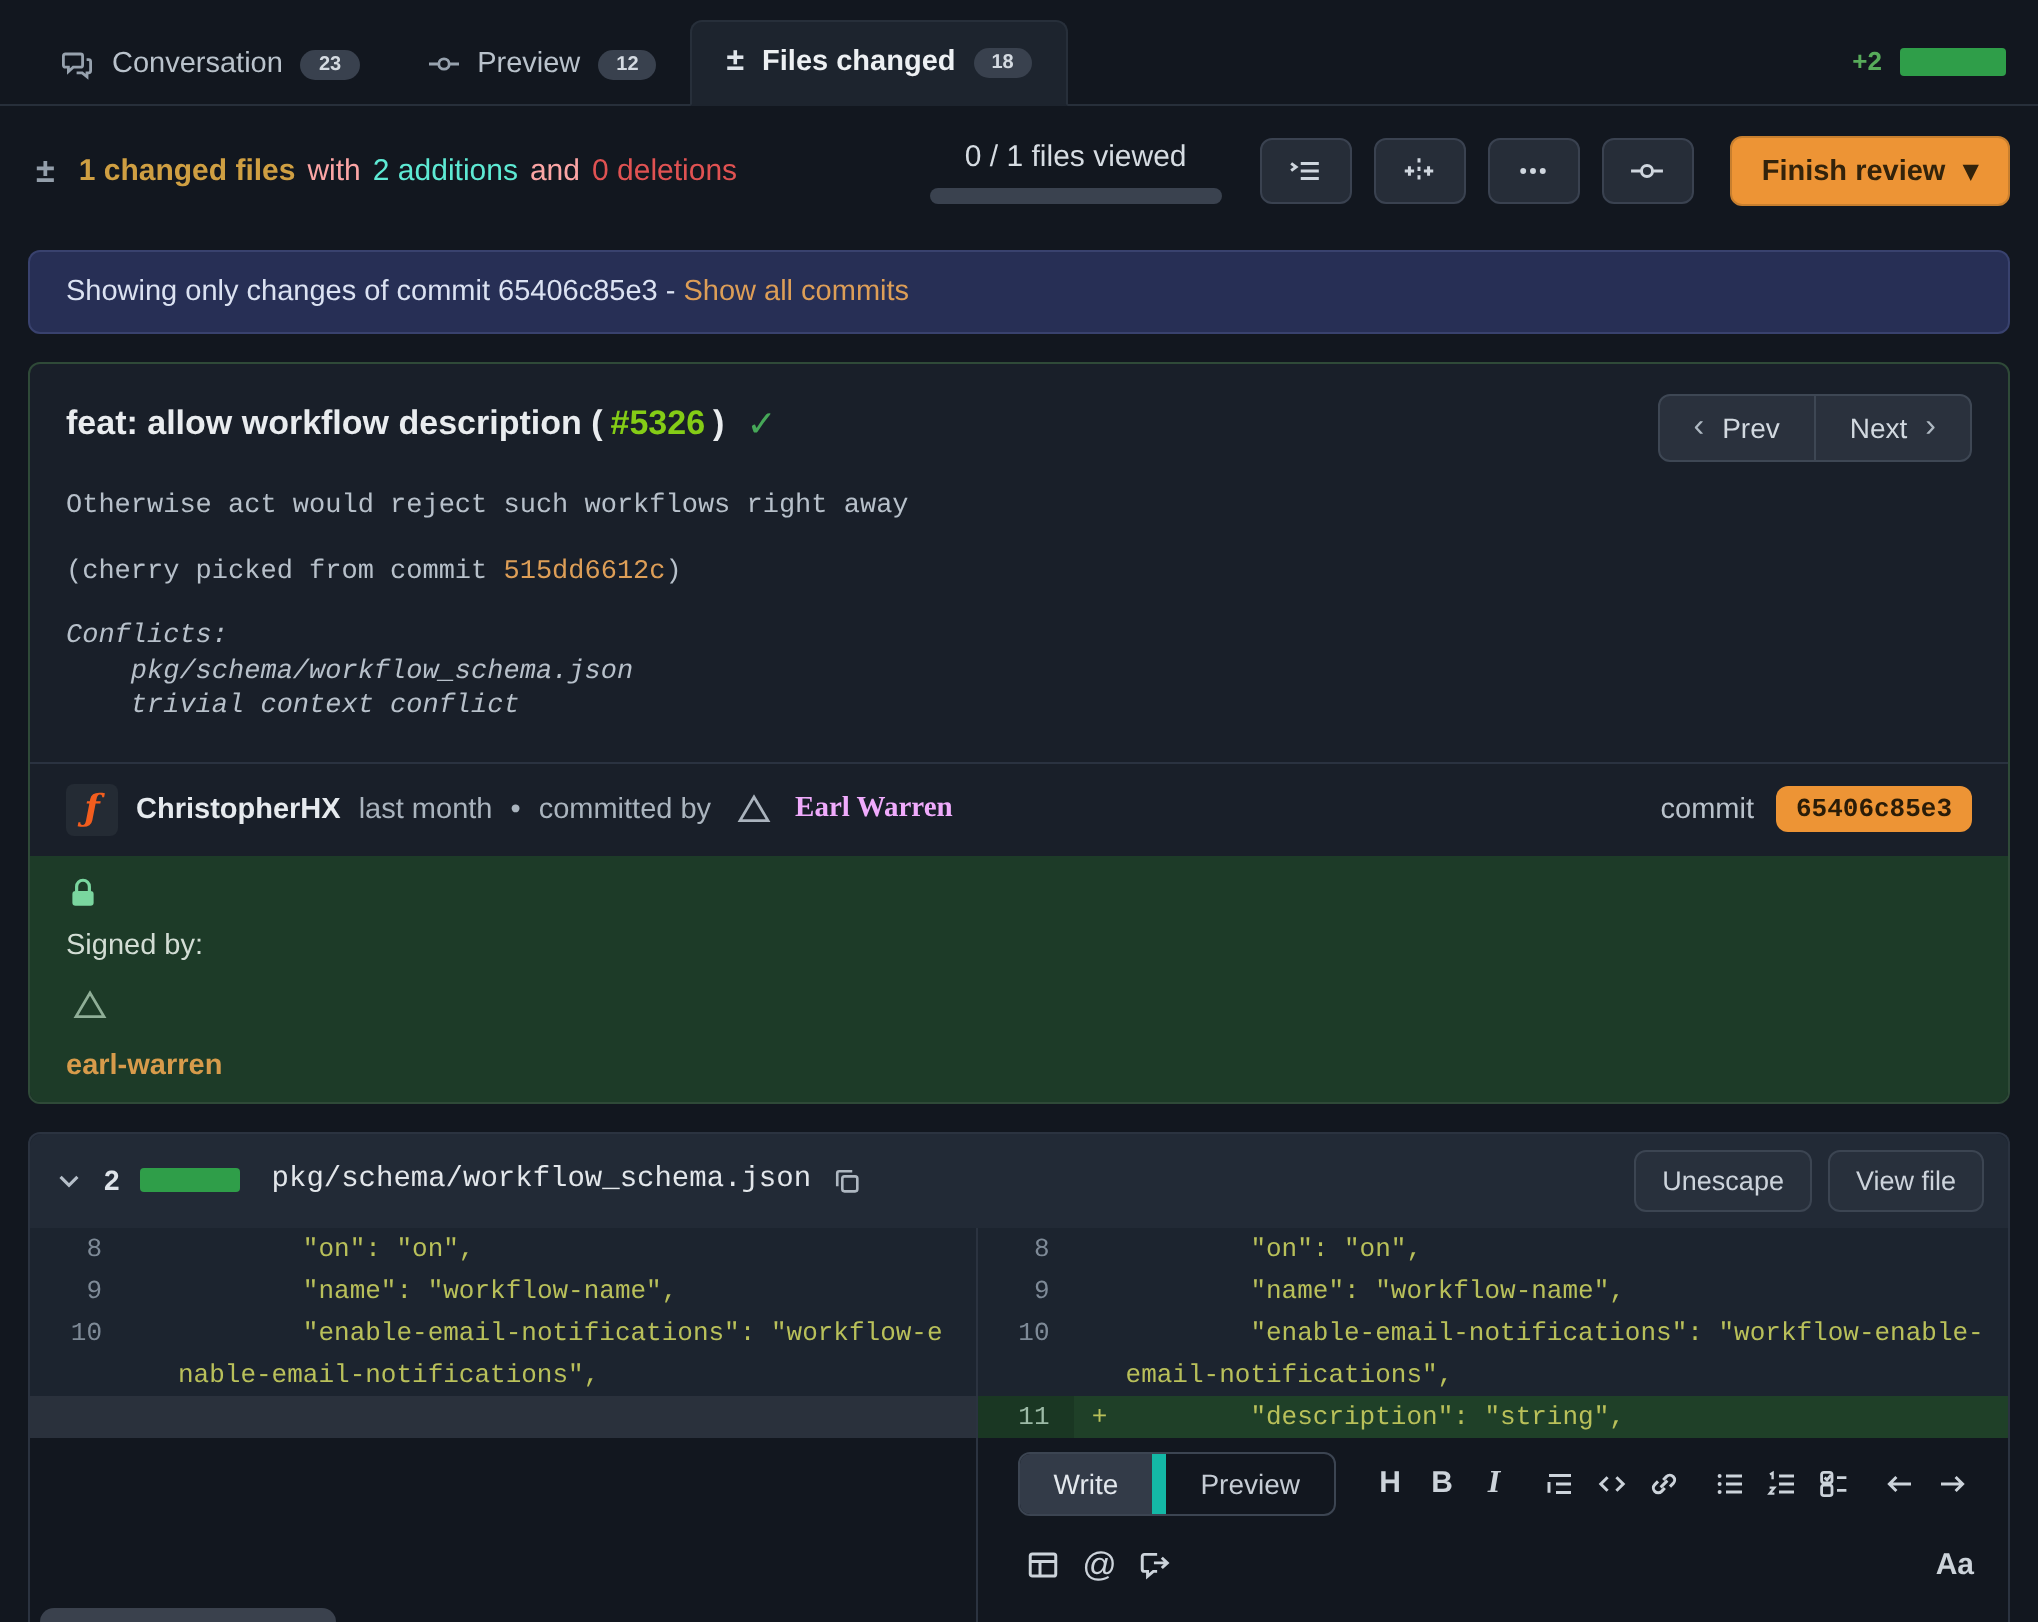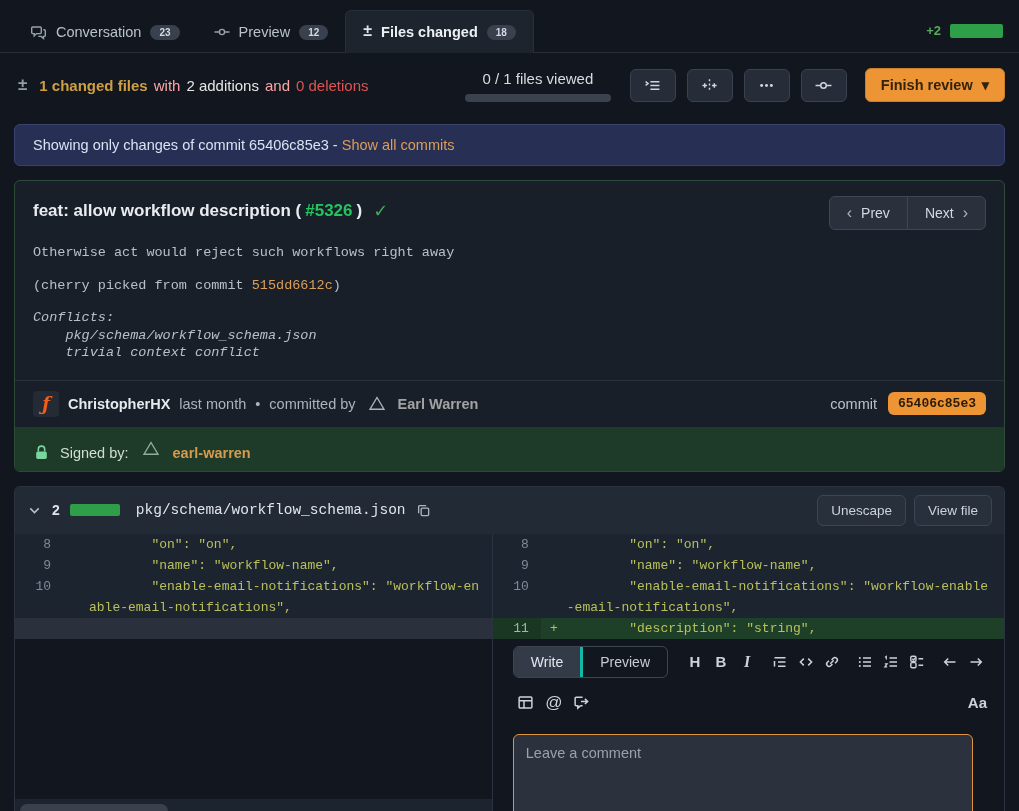--- a/index.html
+++ b/index.html
@@ -8,71 +8,71 @@
     background:#12171f;
     font-family:"Liberation Sans", sans-serif;
     color:#cdd5dd;
     position:relative;
     font-size:14px;
   }
   svg { display:block; }
 
   
   .tabbar { display:flex; align-items:flex-end; padding:10px 16px 0 14px; border-bottom:1px solid #272f3a; }
-  .tab { display:flex; align-items:flex-end; gap:9px; padding:11px 17px 12px; font-size:14.5px; color:#b9c2cb; border-radius:6px 6px 0 0; cursor:pointer; }
+  .tab { display:flex; align-items:center; gap:9px; padding:11px 17px 12px; font-size:14.5px; color:#b9c2cb; border-radius:6px 6px 0 0; cursor:pointer; }
   .tab .ticon { color:#97a2ae; }
   .tab.active { background:#1d242e; border:1px solid #272f3a; border-bottom:1px solid #1d242e; margin-bottom:-1px; color:#edf0f3; font-weight:700; }
   .count-badge { background:#39414e; color:#d4dae1; font-size:10px; font-weight:700; padding:2px 9px; border-radius:10px; }
   .tab-stats { margin-left:auto; display:flex; align-items:center; gap:9px; padding-bottom:14px; }
   .tab-stats .plus { color:#57ab5a; font-weight:700; font-size:13px; }
   .tab-stats .bar { width:53px; height:14px; background:#2f9e49; border-radius:2px; }
 
   
   .summary { display:flex; align-items:center; padding:15px 14px 13px 18px; }
   .summary-left { display:flex; align-items:center; gap:6px; font-size:15px; }
   .pm { color:#939eaa; font-weight:700; font-size:17px; margin-right:6px; }
   .amber { color:#cf9f42; font-weight:700; }
-  .green-t { color:#e5e5e5; }
+  .green-t { color:#5eead4; }
   .red-t { color:#e05252; }
   .plain-t { color:#fca5a5; }
-  .summary-right { margin-left:auto; display:flex; align-items:flex-end; gap:6px; }
+  .summary-right { margin-left:auto; display:flex; align-items:center; gap:6px; }
   .viewed { display:flex; flex-direction:column; gap:7px; margin-right:8px; align-items:stretch; }
   .viewed-label { font-size:15px; color:#d6dce2; text-align:center; }
   .viewed-bar { width:146px; height:8px; background:#3a424f; border-radius:5px; }
   .icon-btn { width:46px; height:33px; background:#262d38; border:1px solid #3a4250; border-radius:6px; display:flex; align-items:center; justify-content:center; color:#cfd6de; cursor:pointer; margin-left:5px; }
   .finish-btn { margin-left:12px; background:#ed9435; color:#33230b; font-weight:700; font-size:14.5px; padding:8px 15px; border-radius:6px; display:flex; align-items:center; gap:9px; cursor:pointer; border:1px solid #c87f2e; }
 
   
   .banner { margin:9px 14px 0; background:#272f55; border:1px solid #39426e; border-radius:6px; padding:12px 18px; font-size:14.5px; color:#dbe2f2; }
   .banner a { color:#dd9e57; text-decoration:none; cursor:pointer; }
 
   
   .commit-panel { margin:14px 14px 0; border:1px solid #2f4a38; border-radius:6px; background:#191f29; overflow:hidden; }
   .commit-head { display:flex; align-items:flex-start; justify-content:space-between; padding:15px 18px 4px; }
   .commit-title { font-size:17px; font-weight:700; color:#e9ecef; display:flex; align-items:center; gap:4px; padding-top:4px; }
-  .commit-title .issue { color:#22c55e; cursor:pointer; }
+  .commit-title .issue { color:#84cc16; cursor:pointer; }
   .commit-title .check { color:#46a758; font-size:18px; margin-left:7px; font-weight:400; }
   .pn-group { display:flex; }
   .pn-btn { background:#2a313d; border:1px solid #3e4754; padding:8px 17px; font-size:14px; color:#d2d9e0; display:flex; gap:9px; align-items:center; cursor:pointer; }
   .pn-btn.prev { border-radius:6px 0 0 6px; }
   .pn-btn.next { border-radius:0 6px 6px 0; margin-left:-1px; }
   .pn-btn .chev { color:#aeb8c2; font-size:16px; line-height:1; }
   .commit-msg { padding:10px 18px 18px; font-family:"Liberation Mono", monospace; font-size:13.5px; line-height:1.3; color:#b7c0ca; }
   .commit-msg .para { margin-bottom:15px; white-space:pre-wrap; }
   .commit-msg .para:last-child { margin-bottom:0;font-style:italic; }
   .commit-msg .hash-link { color:#dd9e57; cursor:pointer; }
   .author-row { border-top:1px solid #2a3240; padding:10px 18px; display:flex; align-items:center; gap:9px; font-size:14.5px; color:#aab4be; }
   .avatar-sq { width:26px; height:26px; border-radius:4px; background:#242b34; display:flex; align-items:center; justify-content:center; color:#f25d1e; font-weight:700; font-size:18px; font-family:"DejaVu Serif", serif; font-style:italic; }
   .avatar-tri { width:24px; height:24px; display:flex; align-items:center; justify-content:center; }
   .author-name { color:#e6eaee; font-weight:700; cursor:pointer; }
-  .committer-name { color:#a3a3a3; font-weight:700; cursor:pointer; }
+  .committer-name { color:#f0abfc; font-weight:700; cursor:pointer;font-family:Liberation Serif, serif; }
   .author-right { margin-left:auto; display:flex; align-items:center; gap:11px; }
   .commit-word { color:#b9c2cb; font-size:14.5px; }
   .hash-badge { background:#ed9435; color:#2a1c08; font-family:"Liberation Mono", monospace; font-size:13px; font-weight:700; padding:4px 10px; border-radius:6px; cursor:pointer; }
-  .signed-row { background:#1d3b28; padding:10px 18px; display:flex; align-items:flex-end; gap:10px; font-size:14.5px; color:#d2ddd4; }
+  .signed-row { background:#1d3b28; padding:10px 18px; display:flex; align-items:flex-start; gap:10px; font-size:14.5px; color:#d2ddd4;flex-direction:column; }
   .signer { color:#d79b4b; font-weight:700; cursor:pointer; }
   .signed-right { margin-left:auto; display:flex; align-items:center; gap:9px; color:#bfe0ca; }
 
   
   .diff-box { margin:14px 14px 0; border:1px solid #2b3340; border-bottom:none; border-radius:6px 6px 0 0; background:#1c242f; }
   .diff-head { display:flex; align-items:center; gap:10px; padding:8px 12px; background:#222a36; border-radius:6px 6px 0 0; }
   .diff-head .chev-ic { color:#b6bfc9; cursor:pointer; }
   .diff-head .num { font-weight:700; font-size:14px; color:#dfe4ea; }
   .diff-head .mini-bar { width:50px; height:12px; background:#2f9e49; border-radius:2px; }
   .diff-head .fname { font-family:"Liberation Mono", monospace; font-size:14.5px; color:#e2e6ea; margin-left:6px; }
@@ -95,21 +95,21 @@
   .drow.add .dnum { color:#9cbaa6; }
   .drow.add .dsign { color:#b9c05a; }
   .drow.placeholder { background:#2a313c; height:21px; }
   .comment-cell-left { background:#12171f; }
 
   
   .editor { padding:7px 15px 0 20px; background:#12171f; }
   .ed-row1 { display:flex; align-items:center; }
   .seg { display:inline-flex; border:1px solid #3c4552; border-radius:6px; overflow:hidden; }
   .seg-btn { padding:7px 17px; font-size:14px; color:#c5ccd4; cursor:pointer; background:transparent; }
-  .seg-btn.on { background:#333b48; color:#e3e8ed; border-right:3px solid #14b8a6; }
+  .seg-btn.on { background:#333b48; color:#e3e8ed; border-right:7px solid #14b8a6; }
   .tb { display:flex; align-items:center; margin-left:14px; }
   .tb-ic { width:26px; height:24px; display:flex; align-items:center; justify-content:center; color:#ccd3da; cursor:pointer; font-size:15px; font-weight:700; }
   .tb-ic.gap { margin-left:7px; }
   .tb-ic em { font-style:italic; font-family:"Liberation Serif", serif; font-size:16px; }
   .ed-row2 { display:flex; align-items:center; margin-top:13px; }
   .ed-row2 .tb-ic { margin-right:2px; }
   .font-toggle { margin-left:auto; color:#ccd3da; font-size:15px; font-weight:700; cursor:pointer; padding-right:2px; }
   .comment-box { margin-top:19px; width:460px; height:110px; background:#2b323e; border:1px solid #df9540; border-radius:6px; color:#dfe5ea; padding:10px 12px; font-size:14.5px; font-family:"Liberation Sans", sans-serif; resize:none; outline:none; display:block; }
   .comment-box::placeholder { color:#98a2ac; }
 

